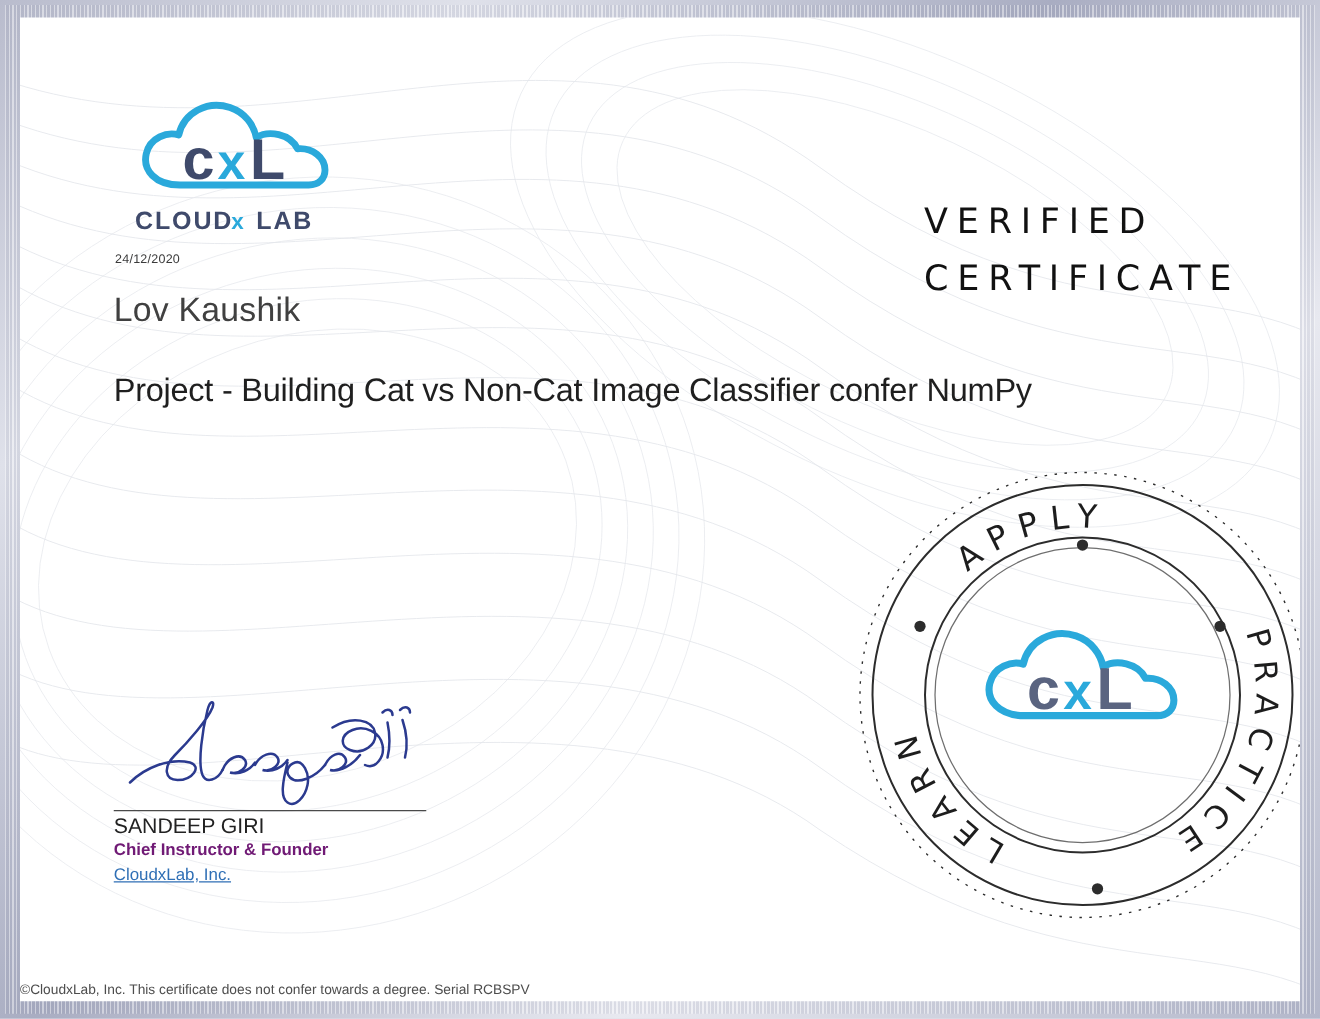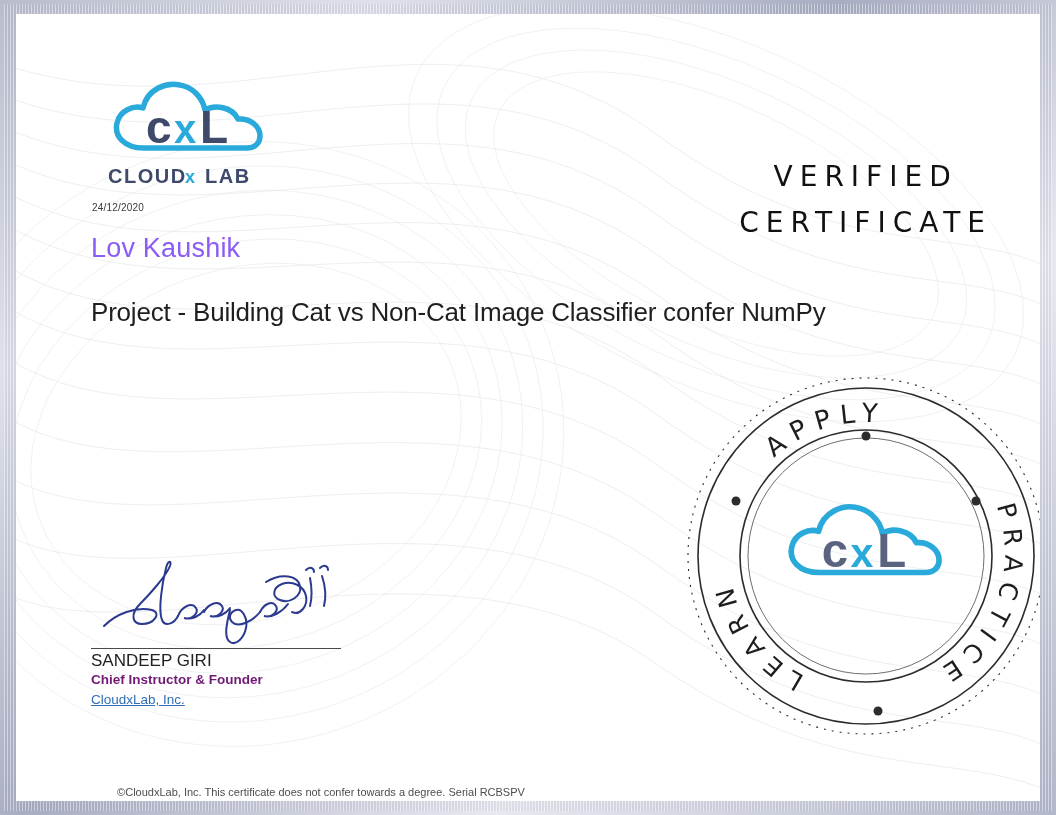--- a/index.html
+++ b/index.html
@@ -71,21 +71,21 @@
     font-size: 10px;
     color: #3b3b3b;
     letter-spacing: .2px;
   }
 
   .recipient-name {
     position: absolute;
     left: 75px;
     top: 219px;
     font-size: 27px;
-    color: #8b5cf6;
+    color: #404040;
     letter-spacing: .2px;
   }
 
   .completion-line {
     position: absolute;
     left: 76px;
     top: 256px;
     font-size: 13.5px;
     color: #3d3d3d;
   }
@@ -98,21 +98,21 @@
     color: #1f1f1f;
     letter-spacing: -0.2px;
     white-space: nowrap;
   }
 
   
   .verified-block {
     position: absolute;
     right: 48px;
     top: 140px;
-    text-align: center;
+    text-align: left;
     color: #111111;
     font-family: "DejaVu Sans", sans-serif;
     font-size: 28px;
     letter-spacing: 7px;
     line-height: 1.65;
     font-weight: 400;
   }
   .verified-block div { white-space: nowrap; }
 
   
@@ -164,21 +164,20 @@
     width: 380px;
     height: 380px;
   }
 
   
   .footer-note {
     position: absolute;
     left: 0;
     right: 0;
     top: 772px;
-    text-align: center;
     font-size: 11px;
     color: #4d4d4d;
   }
   .footer-inner { display: inline-block; padding-right: 414px; }
 </style>
 </head>
 <body>
 
 <div id="certificate-page">
 

